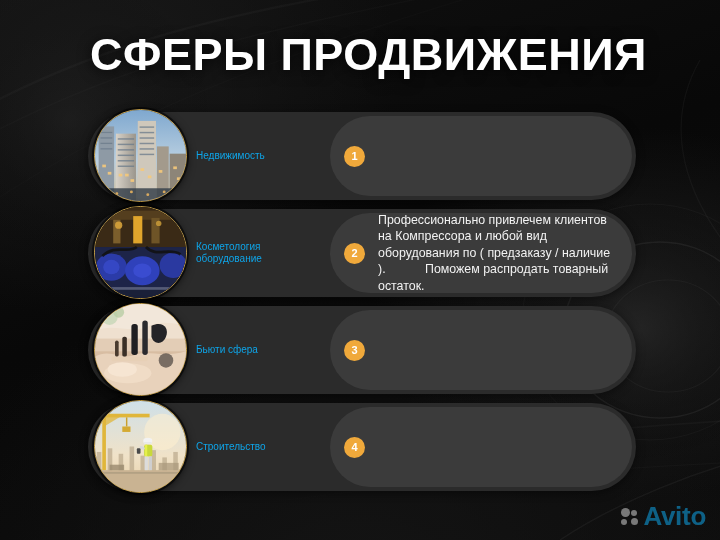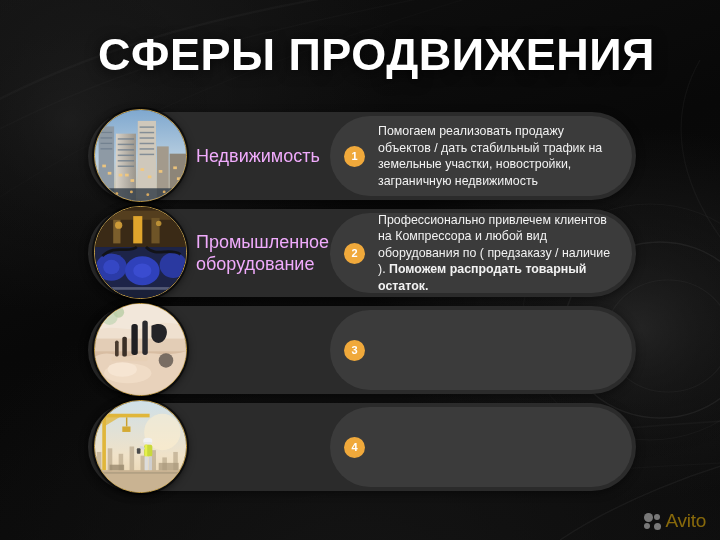--- a/index.html
+++ b/index.html
@@ -22,21 +22,20 @@
   }
   .bg svg { position:absolute; inset:0; width:720px; height:540px; }
 
   
   .title {
     position:absolute; left:90px; top:30px;
     font-size:45px; font-weight:bold; color:#ffffff;
     letter-spacing:0.5px; line-height:1.1;
     text-shadow:0 2px 14px rgba(0,0,0,0.8);
     white-space:nowrap;
-    margin-left:8px;
   }
 
   
   .cards { position:absolute; left:88px; top:112px; width:548px; }
 
   .card {
     position:relative;
     background:#2b2b2b;
     border-radius:48px;
     height:88px;
@@ -50,56 +49,56 @@
     position:absolute; left:6px; top:-3px;
     width:93px; height:93px; border-radius:50%;
     border:1.5px solid #c9a24a;
     overflow:hidden; flex:none;
     box-shadow:0 0 0 2px rgba(0,0,0,0.55), 0 2px 8px rgba(0,0,0,0.7);
   }
   .thumb svg { display:block; width:100%; height:100%; }
 
   .card-label {
     position:absolute; left:108px; width:118px;
-    color:#f0abfc; font-size:18px; line-height:1.25;
+    color:#0ea5e9; font-size:10px; line-height:1.25;
   }
 
   .desc-pill {
     position:absolute; left:242px; right:4px; top:4px; bottom:4px;
     background:#3b3b3b;
     border-radius:40px;
     display:flex; align-items:center;
   }
   .badge {
     flex:none; margin-left:14px;
     width:21px; height:21px; border-radius:50%;
     background:#f0a93b;
     color:#ffffff; font-size:11px; font-weight:bold;
     display:flex; align-items:center; justify-content:center;
     line-height:1;
   }
   .desc-text {
     margin-left:13px; margin-right:14px;
     color:#f2f2f2; font-size:12.4px; line-height:1.33;
   }
-  .desc-text b { font-weight:bold; }
+  .desc-text b { font-weight:normal;margin-left:36px; }
 
   
   .watermark {
     position:absolute; right:14px; bottom:8px;
     display:flex; align-items:center; gap:5px;
     opacity:0.55;
   }
   .wm-dots { display:grid; grid-template-columns:9px 7px; grid-gap:1px; align-items:center; }
   .wm-dots i { display:block; border-radius:50%; background:#cfcfcf; }
   .wm-d1 { width:9px; height:9px; }
   .wm-d2 { width:6px; height:6px; }
   .wm-d3 { width:6px; height:6px; }
   .wm-d4 { width:7px; height:7px; }
-  .wm-text { color:#eab308; font-size:19px; font-weight:normal; letter-spacing:-0.3px; }
+  .wm-text { color:#0ea5e9; font-size:26px; font-weight:bold; letter-spacing:-0.3px; }
 </style>
 </head>
 <body>
 
 <div class="bg">
   <div class="bg-base"></div>
   <svg viewBox="0 0 720 540">
     <defs>
       <linearGradient id="sw1" x1="0" y1="0" x2="1" y2="1">
         <stop offset="0%" stop-color="#5a5a5a" stop-opacity="0.30"></stop>
@@ -191,21 +190,20 @@
             <circle cx="40" cy="90" r="1.6"></circle>
           <circle cx="58" cy="93" r="1.6"></circle>
             <circle cx="76" cy="90" r="1.6"></circle>
             <circle cx="92" cy="92" r="1.6"></circle>
         </g>
       </svg>
     </div>
     <div class="card-label">Недвижимость</div>
     <div class="desc-pill">
       <div class="badge">1</div>
-      <div class="desc-text">Помогаем реализовать продажу объектов / дать стабильный трафик на земельные участки, новостройки, заграничную недвижимость</div>
     </div>
   </div>
 
   <div class="card">
     <div class="thumb">
       <svg viewBox="0 0 100 100" preserveAspectRatio="xMidYMid slice">
         <rect width="100" height="100" fill="#241c12"></rect>
         <rect x="0" y="0" width="100" height="46" fill="#3a2a16"></rect>
         <rect x="8" y="4" width="84" height="10" fill="#5b4420" opacity="0.8"></rect>
         <rect x="42" y="10" width="10" height="30" fill="#e0a52c"></rect>
@@ -218,21 +216,21 @@
         <ellipse cx="52" cy="70" rx="19" ry="16" fill="#2f41bb"></ellipse>
         <ellipse cx="86" cy="64" rx="15" ry="14" fill="#2a39a0"></ellipse>
         <ellipse cx="18" cy="66" rx="9" ry="8" fill="#3b4dd0" opacity="0.7"></ellipse>
         <ellipse cx="52" cy="70" rx="10" ry="8" fill="#3e51d8" opacity="0.7"></ellipse>
         <path d="M8,54 C 22,40 36,52 46,44" stroke="#111" stroke-width="3" fill="none" opacity="0.85"></path>
         <path d="M56,44 C 68,56 80,44 94,52" stroke="#111" stroke-width="3" fill="none" opacity="0.85"></path>
         <rect x="0" y="88" width="100" height="12" fill="#1a2038"></rect>
         <rect x="10" y="88" width="80" height="3" fill="#8e96b5" opacity="0.5"></rect>
       </svg>
     </div>
-    <div class="card-label">Промышленное оборудование</div>
+    <div class="card-label">Косметология оборудование</div>
     <div class="desc-pill">
       <div class="badge">2</div>
       <div class="desc-text">Профессионально привлечем клиентов на Компрессора и любой вид оборудования по ( предзаказу / наличие ). <b>Поможем распродать товарный остаток.</b></div>
     </div>
   </div>
 
   <div class="card">
     <div class="thumb">
       <svg viewBox="0 0 100 100" preserveAspectRatio="xMidYMid slice">
         <rect width="100" height="100" fill="#e3cdb6"></rect>
@@ -246,20 +244,21 @@
         <rect x="52" y="18" width="6" height="38" rx="3" fill="#2a2a2e"></rect>
         <path d="M62,24 C 74,18 82,26 78,36 C 74,46 64,44 62,36 Z" fill="#232327"></path>
         <rect x="30" y="36" width="5" height="22" rx="2" fill="#3a2f26"></rect>
         <rect x="22" y="40" width="4" height="18" rx="2" fill="#4a3b2e"></rect>
         <ellipse cx="36" cy="76" rx="26" ry="11" fill="#f0dcc6"></ellipse>
         <ellipse cx="30" cy="72" rx="16" ry="8" fill="#f6e5d2"></ellipse>
         <rect x="18" y="58" width="40" height="5" rx="2" fill="#e7d0b6"></rect>
         <circle cx="78" cy="62" r="8" fill="#2e2a28" opacity="0.6"></circle>
       </svg>
     </div>
+    <div class="card-label">Бьюти сфера</div>
     <div class="desc-pill">
       <div class="badge">3</div>
     </div>
   </div>
 
   <div class="card">
     <div class="thumb">
       <svg viewBox="0 0 100 100" preserveAspectRatio="xMidYMid slice">
         <defs>
           <linearGradient id="sky4" x1="0" y1="0" x2="0" y2="1">
@@ -296,20 +295,21 @@
           <rect x="55" y="48" width="2.4" height="13" fill="#e6f04a"></rect>
           <rect x="54.5" y="61" width="3.6" height="15" fill="#dcdcdc"></rect>
           <rect x="59" y="61" width="3.6" height="15" fill="#cfcfcf"></rect>
           <rect x="49" y="50" width="6" height="3" rx="1.5" fill="#d8d8d8" transform="rotate(18 52 51)"></rect>
           <rect x="46" y="52" width="4" height="6" rx="1" fill="#4a4a4a"></rect>
         </g>
         <rect x="16" y="70" width="16" height="6" fill="#9a8a6e" opacity="0.8"></rect>
         <rect x="70" y="68" width="22" height="8" fill="#a8977a" opacity="0.7"></rect>
       </svg>
     </div>
+    <div class="card-label">Строительство</div>
     <div class="desc-pill">
       <div class="badge">4</div>
     </div>
   </div>
 
 </div>
 
 <div class="watermark">
   <div class="wm-dots">
     <i class="wm-d1"></i>

